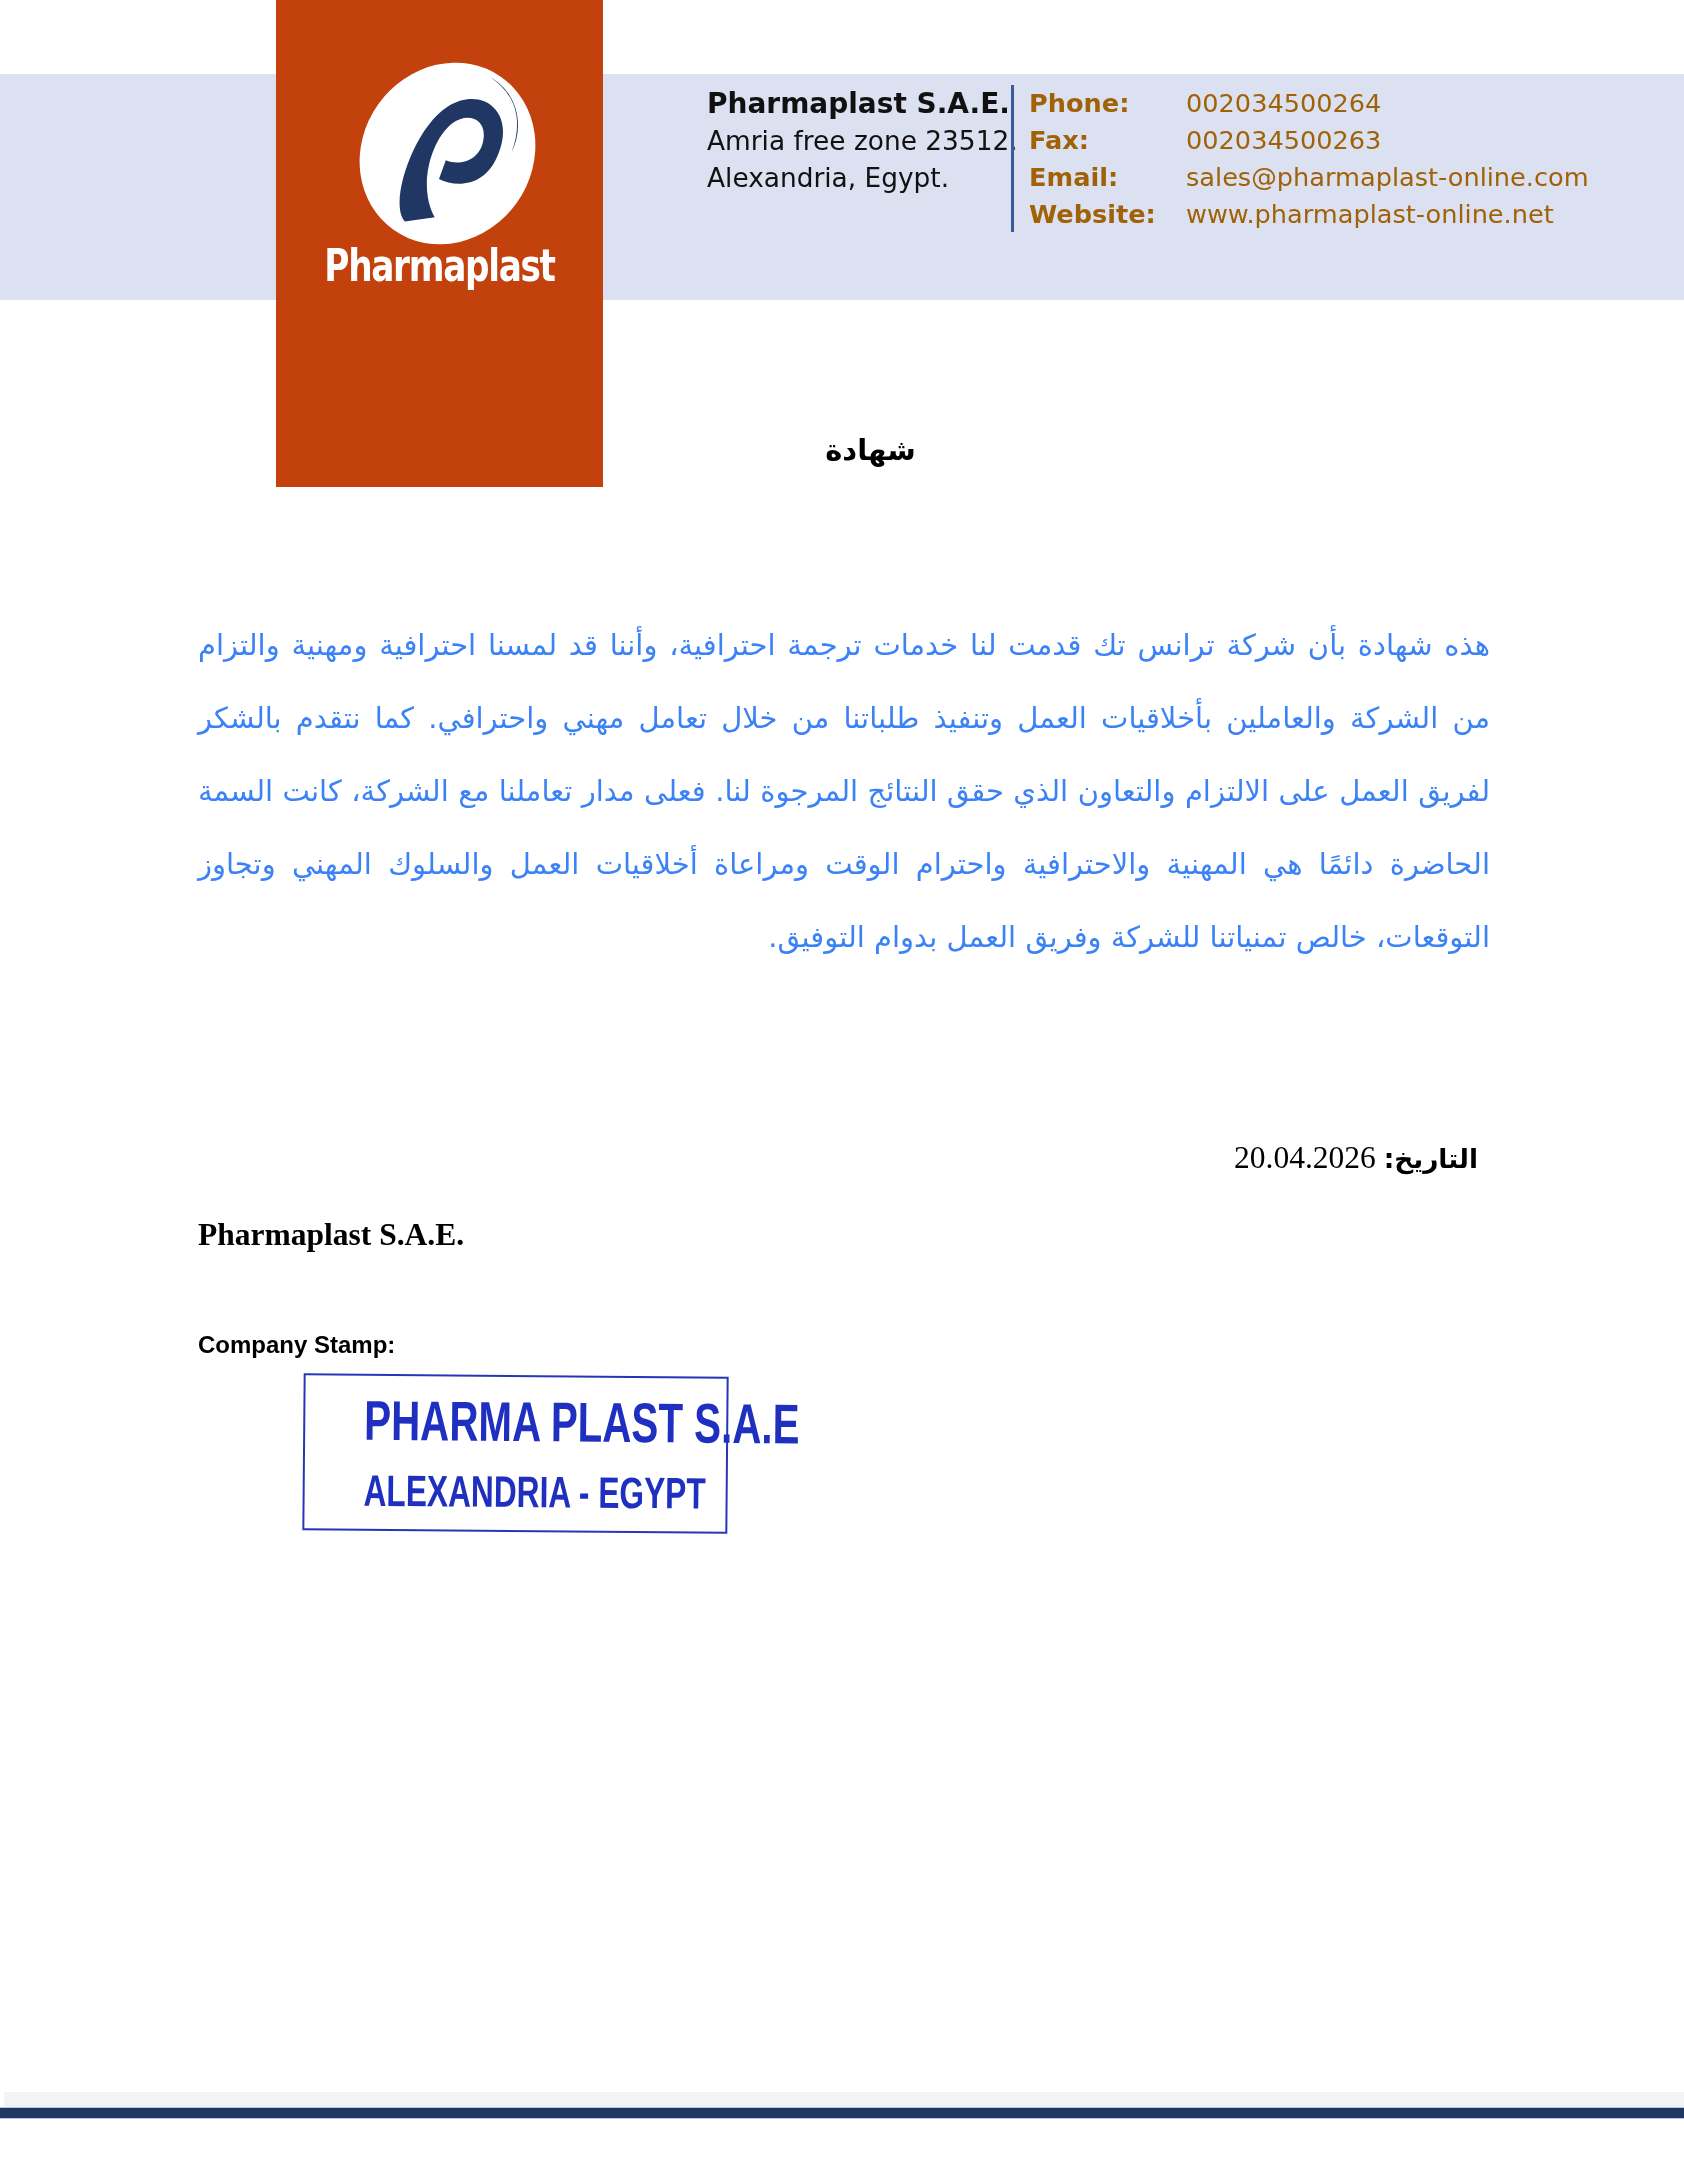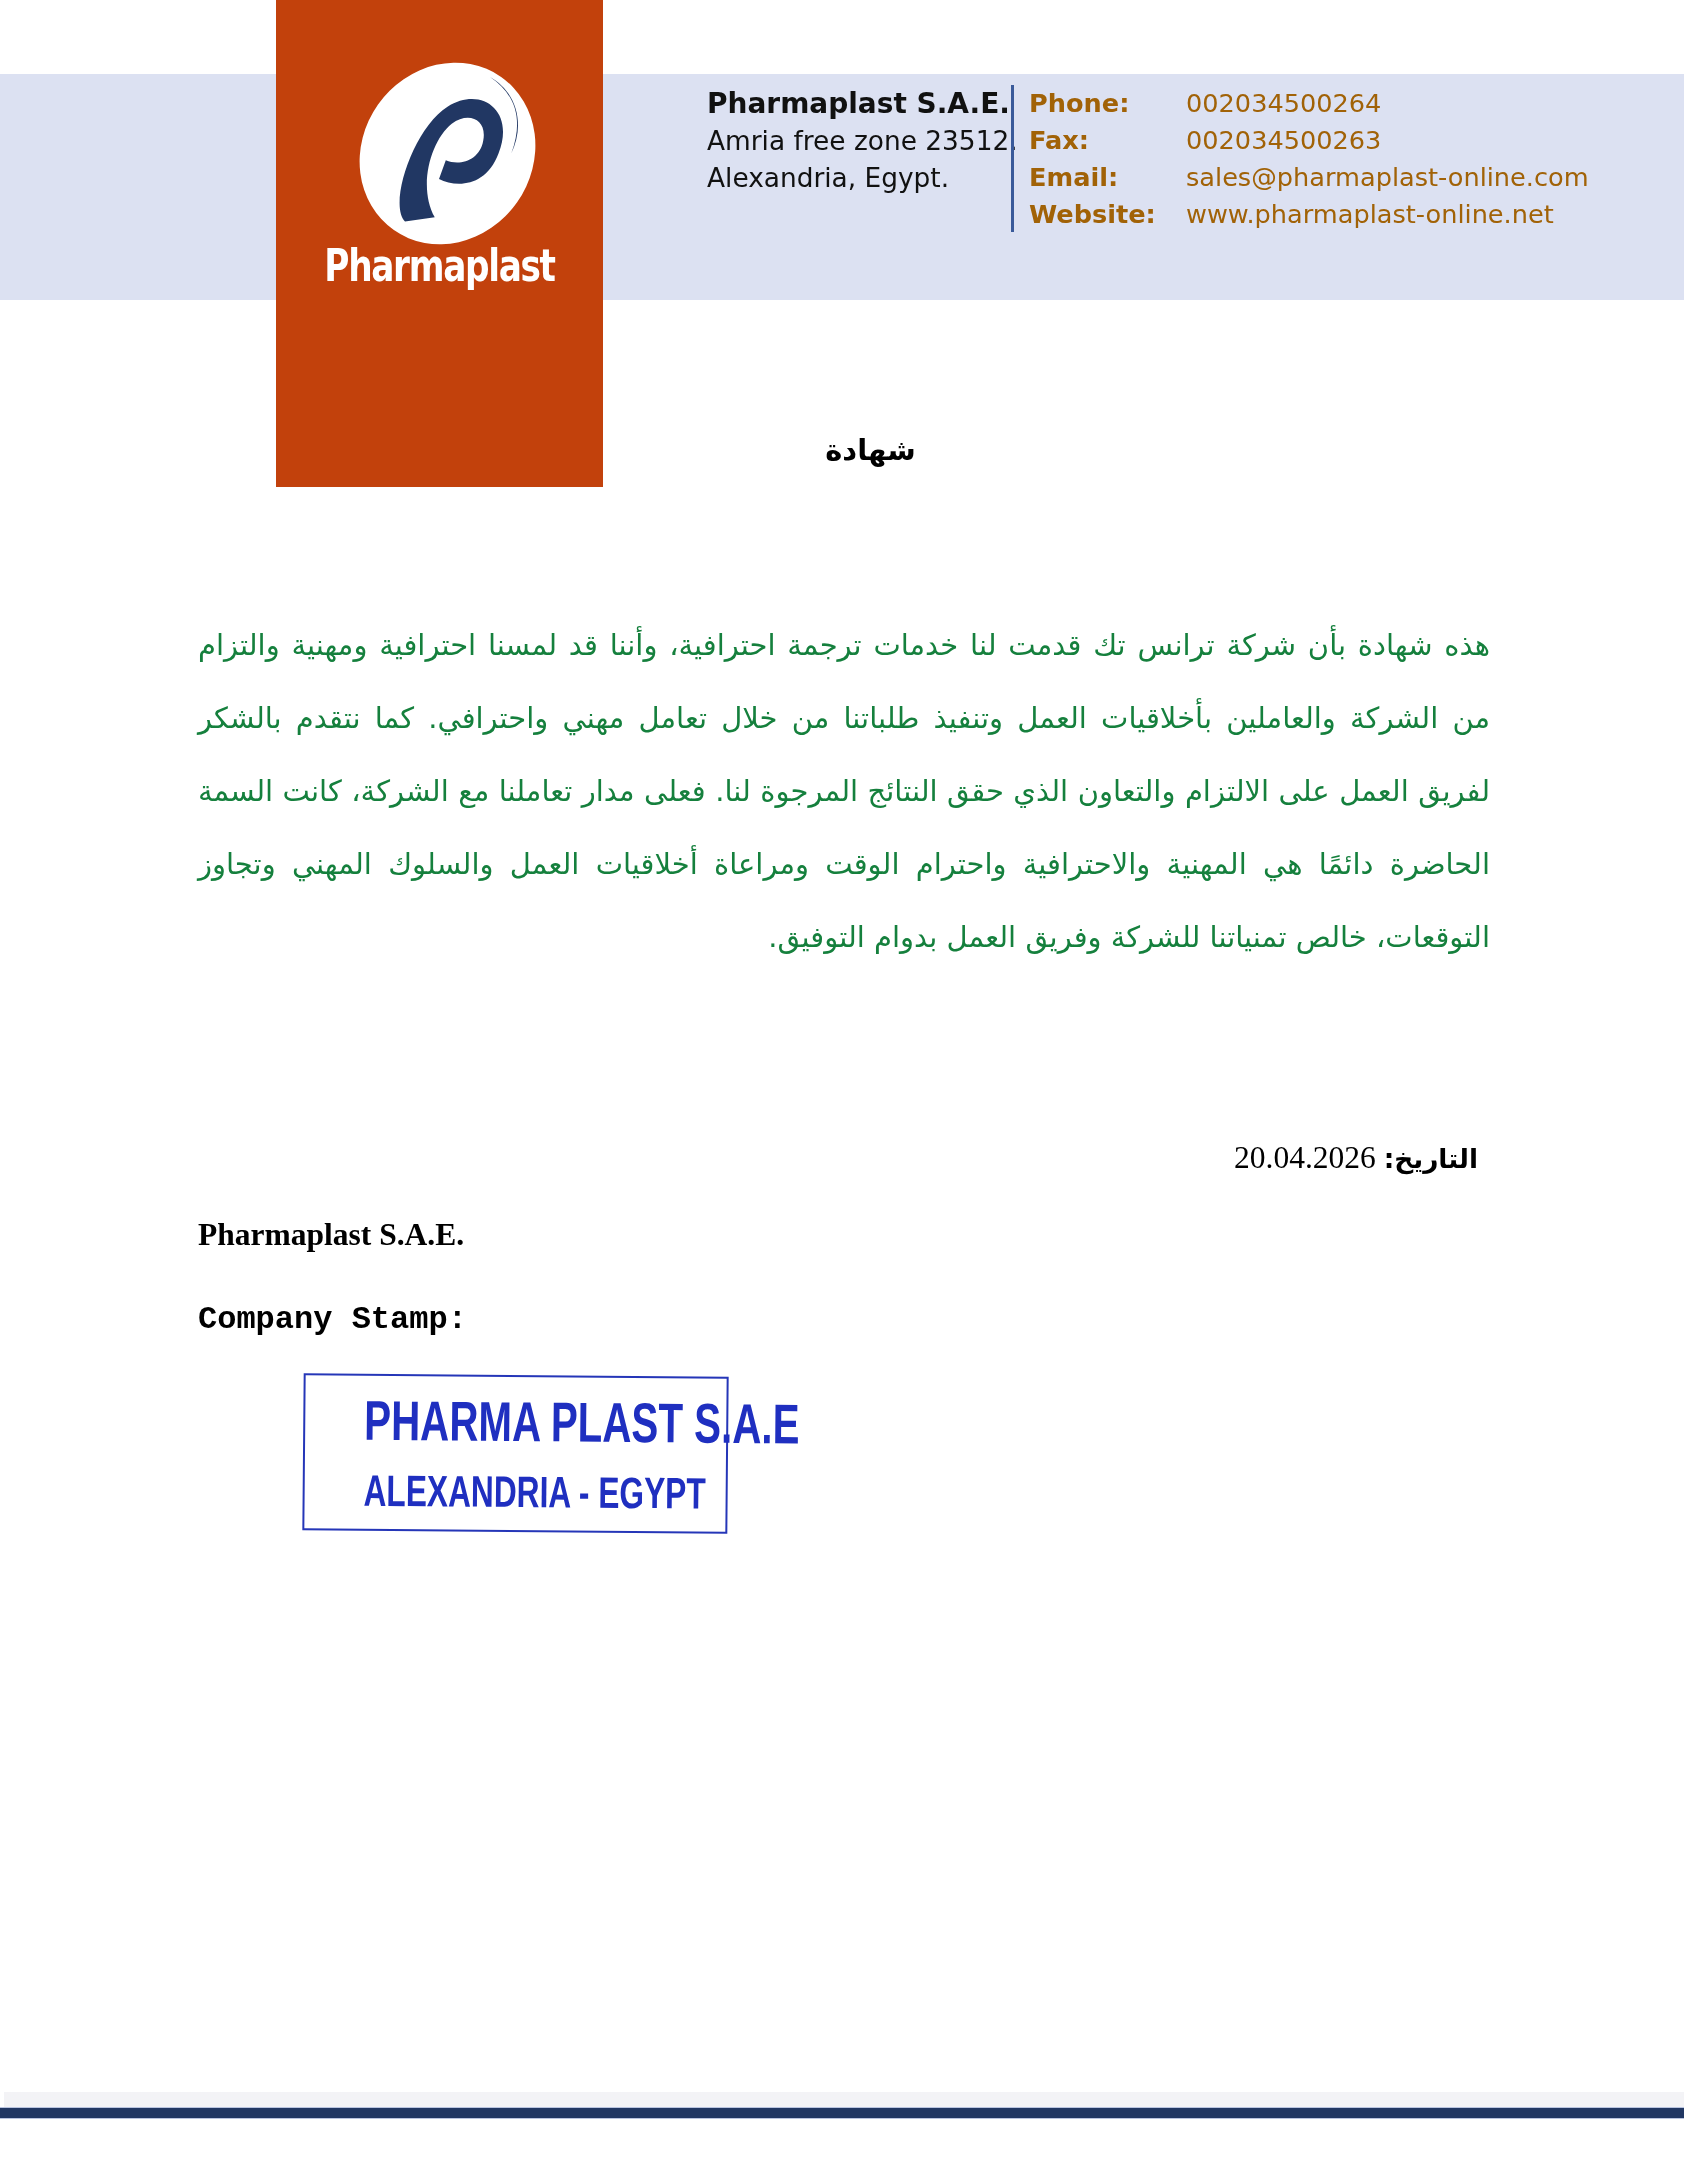--- a/index.html
+++ b/index.html
@@ -108,21 +108,21 @@
     .body-text {
       position: absolute;
       left: 198px;
       top: 609px;
       width: 1292px;
       direction: rtl;
       text-align: justify;
       font-family: "DejaVu Sans", sans-serif;
       font-size: 29px;
       line-height: 73px;
-      color: #15803d;
+      color: #3b82f6;
     }
     .date-line {
       position: absolute;
       right: 207px;
       top: 1140px;
       direction: rtl;
       font-family: "Liberation Serif", serif;
       font-size: 31.5px;
       white-space: nowrap;
     }
@@ -138,24 +138,24 @@
       font-family: "Liberation Serif", serif;
       font-size: 31.5px;
       line-height: 38px;
     }
     .signature .name {
       font-weight: bold;
     }
     .stamp-label {
       position: absolute;
       left: 198px;
-      top: 1301px;
-      font-family: Liberation Mono, monospace;
-      font-weight: bold;
-      font-size: 32px;
+      top: 1331px;
+      font-family: Liberation Sans, sans-serif;
+      font-weight: bold;
+      font-size: 24px;
     }
     .stamp {
       position: absolute;
       left: 303px;
       top: 1375px;
       width: 421px;
       height: 153px;
       border: 2.6px solid #2536b8;
       transform: rotate(0.5deg);
       color: #1f2fc0;

